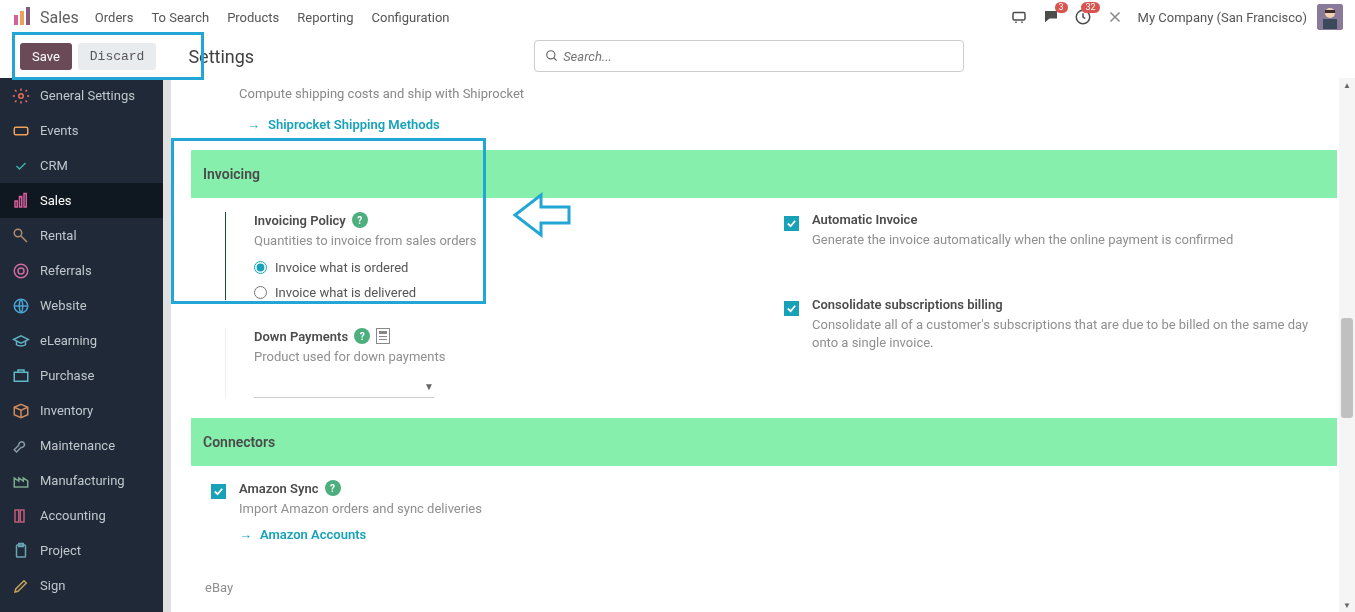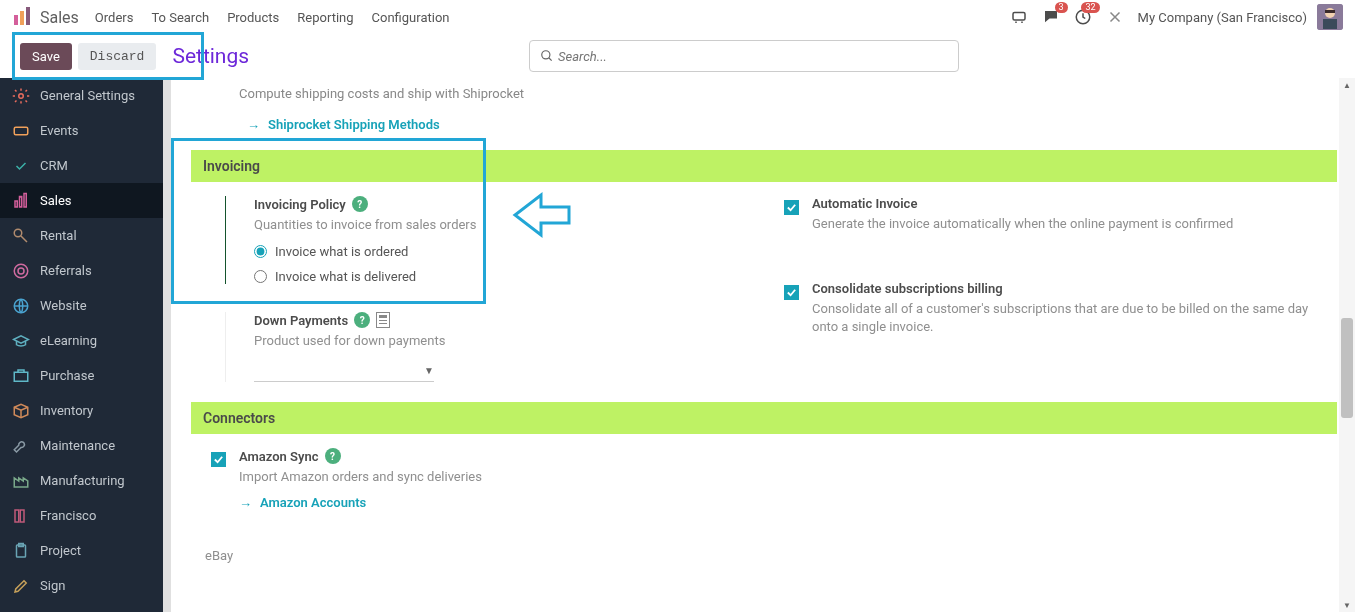--- a/index.html
+++ b/index.html
@@ -12,37 +12,37 @@
 .topbar .sysicon { width:18px; height:18px; margin-left:14px; position:relative; cursor:pointer; color:#4c4c4c; }
 .badge { position:absolute; top:-6px; right:-8px; background:#d9534f; color:#fff; border-radius:8px; font-size:9px; padding:1px 4px; line-height:1; }
 .company { font-size:13px; color:#555; margin-left:14px; }
 .avatar { width:26px; height:26px; border-radius:3px; margin-left:10px; background:#9b8fa8; display:flex; align-items:center; justify-content:center; overflow:hidden; }
 
 .secondbar-wrap { position:relative; }
 .highlight-box1 { position:absolute; left:12px; top:-2px; width:192px; height:48px; border:3px solid #22a6d6; z-index:2; pointer-events:none; }
 .secondbar { height:44px; display:flex; align-items:center; padding:0 20px; }
 .btn-save { background:#6b4a58; color:#fff; border:none; padding:6px 12px; font-size:13px; border-radius:3px; cursor:pointer; }
 .btn-discard { background:#e9ecef; color:#555; border:none; padding:6px 12px; font-size:13px; border-radius:3px; margin-left:6px; cursor:pointer;font-family:Liberation Mono, monospace; }
-.crumb { font-size:21px; color:#6d28d9; margin-left:16px; }
+.crumb { font-size:18px; color:#404040; margin-left:32px; }
 .searchwrap { margin-left:280px; width:430px; height:32px; border:1px solid #ccc; border-radius:4px; display:flex; align-items:center; padding:0 10px; }
 .searchwrap input { border:none; outline:none; flex:1; font-size:13px; font-style:italic; color:#999; background:transparent; }
 
 .main { display:flex; height:534px; }
 .sidebar { width:163px; background:#1f2937; color:#c1c7cd; overflow:hidden; }
 .side-item { display:flex; align-items:center; height:35px; padding:0 12px; cursor:pointer; font-size:13px; }
 .side-item.active { background:#0f1720; color:#fff; }
 .side-item .sicon { width:18px; height:18px; margin-right:10px; flex-shrink:0; }
 .side-scroll { width:8px; background:#e0e0e0; }
 
 .content { flex:1; background:#fff; overflow-y:auto; position:relative; padding-left:20px; padding-right:18px; }
 .shiptxt { color:#888; font-size:13px; margin:8px 0 16px 48px; }
 .linkrow { display:flex; align-items:center; margin:8px 0 18px 56px; color:#17a2b8; font-size:13px; cursor:pointer; font-weight:600; }
 .linkrow .arrow { margin-right:8px; }
 
-.section-head { background:#bef264; font-weight:600; color:#4a4a4a; font-size:14px; padding:8px 12px; }
+.section-head { background:#86efac; font-weight:600; color:#4a4a4a; font-size:14px; padding:16px 12px; }
 .section-body { display:flex; padding:14px 0 20px 0; }
 .col { flex:1; padding:0 20px; }
 
 .opt { display:flex; }
 .opt .chk { width:28px; padding-top:2px; }
 .opt .cnt { flex:1; }
 .opt-title { font-weight:600; color:#4c4c4c; font-size:13px; display:flex; align-items:center; }
 .opt-desc { color:#8f8f8f; font-size:13px; margin-top:4px; line-height:1.4; }
 .help-icon { width:16px; height:16px; background:#4caf7d; border-radius:50%; color:#fff; font-size:10px; display:inline-flex; align-items:center; justify-content:center; margin-left:6px; font-weight:bold; }
 .radio-row { display:flex; align-items:center; margin-top:10px; font-size:13px; color:#555; }
@@ -216,21 +216,21 @@
         <span class="sicon"><svg viewBox="0 0 24 24" fill="none" stroke="#7aa88a" stroke-width="2">
             <path d="M3 20V8l6 4V8l6 4V8l6 4v8z"></path>
           </svg></span>
         <span>Manufacturing</span>
       </div>
       <div class="side-item">
         <span class="sicon"><svg viewBox="0 0 24 24" fill="none" stroke="#c05a7a" stroke-width="2">
             <rect x="4" y="4" width="5" height="16"></rect>
             <rect x="11" y="4" width="5" height="16"></rect>
           </svg></span>
-        <span>Francisco</span>
+        <span>Accounting</span>
       </div>
       <div class="side-item">
         <span class="sicon"><svg viewBox="0 0 24 24" fill="none" stroke="#6aa5b5" stroke-width="2">
             <rect x="6" y="4" width="12" height="16" rx="1"></rect>
             <rect x="9" y="2" width="6" height="4"></rect>
           </svg></span>
         <span>Project</span>
       </div>
       <div class="side-item">
         <span class="sicon"><svg viewBox="0 0 24 24" fill="none" stroke="#c5a05a" stroke-width="2">

